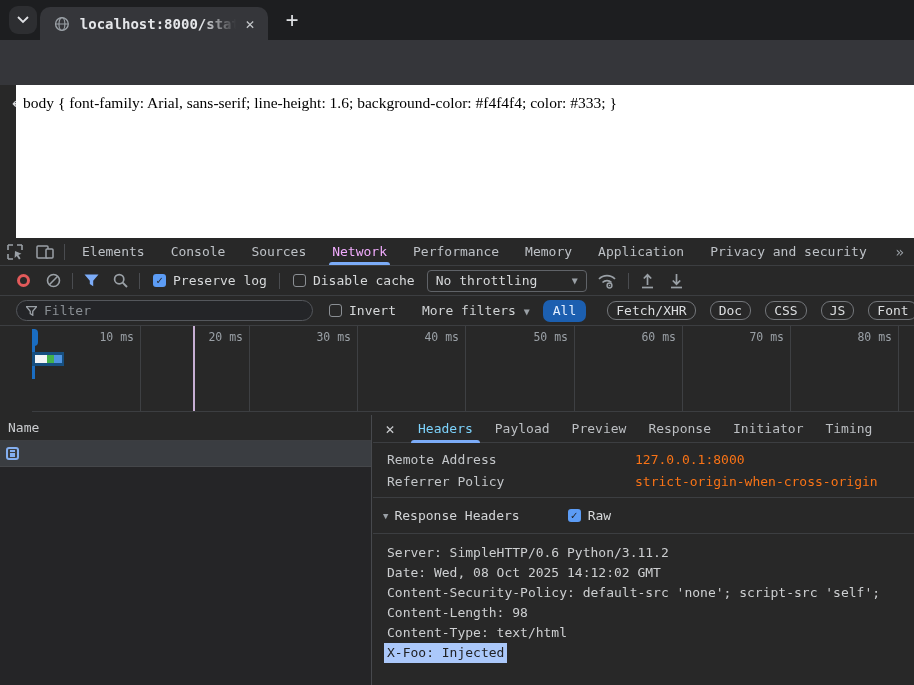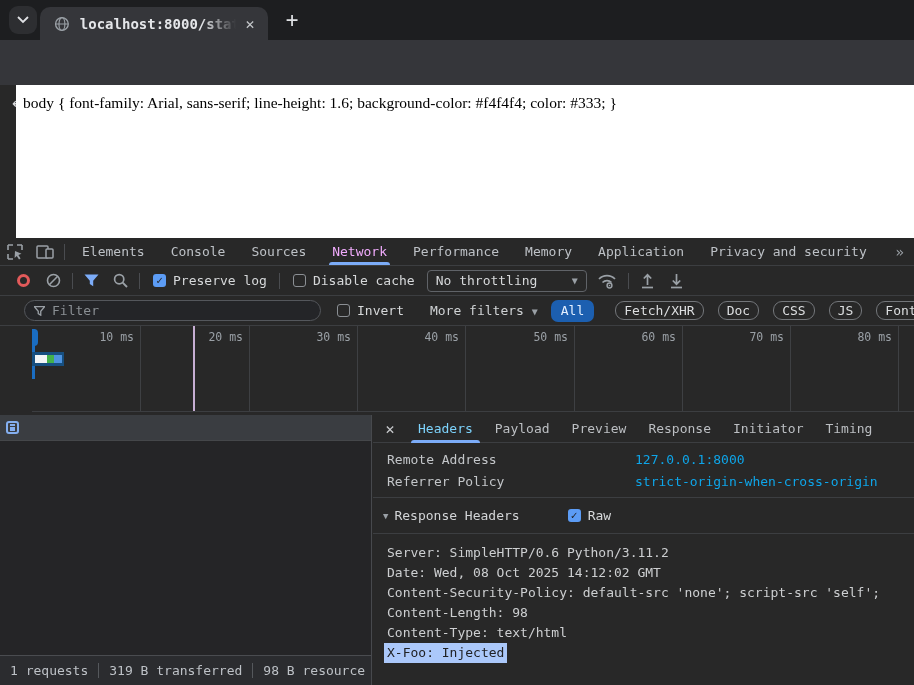--- a/index.html
+++ b/index.html
@@ -35,21 +35,21 @@
   .dt-toolbar { position:absolute; left:0; top:28px; width:914px; height:30px; display:flex; align-items:center; padding-left:8px; }
   .rec-dot { width:13px; height:13px; border-radius:50%; border:3.5px solid #e25a5a; margin:0 9px; }
   .tool-ic { margin:0 7px; display:flex; align-items:center; }
   .cb { width:13px; height:13px; border-radius:3px; margin:0 7px 0 9px; flex:none; }
   .cb.checked { background:#5c9cf5; color:#1f2023; font-size:11px; font-weight:bold; display:flex; align-items:center; justify-content:center; }
   .cb.un { border:1.5px solid #8b8f94; background:transparent; }
   .cb-label { color:#d6d8da; margin-right:8px; white-space:nowrap; }
   .throttle { margin-left:4px; height:22px; border:1px solid #606368; border-radius:4px; display:flex; align-items:center; padding:0 8px; color:#d6d8da; min-width:160px; }
   .throttle .chev { margin-left:auto; padding-left:26px; color:#9aa0a6; font-size:10px; }
 
-  .dt-filterrow { position:absolute; left:0; top:58px; width:914px; height:30px; display:flex; align-items:center; padding-left:24px; overflow:hidden; }
+  .dt-filterrow { position:absolute; left:0; top:58px; width:914px; height:30px; display:flex; align-items:center; padding-left:16px; overflow:hidden; }
   .filter-pill { width:297px; height:21px; border:1px solid #54575c; border-radius:11px; background:#242528; display:flex; align-items:center; padding:0 9px; flex:none; }
   .filter-pill input { background:transparent; border:none; outline:none; color:#d6d8da; font-family:inherit; font-size:13px; margin-left:7px; width:240px; }
   .filter-pill input::placeholder { color:#8a8f94; }
   .morefilters { color:#cfd2d4; margin:0 6px 0 10px; white-space:nowrap; }
   .morefilters .chev { color:#9aa0a6; font-size:10px; }
   .chip { border:1.5px solid #73767a; border-radius:9px; padding:1px 8px; margin:0 7px; color:#dcdee0; white-space:nowrap; flex:none; }
   .chip.active { border-color:transparent; background:#1c5fb0; color:#e3efff; border-radius:7px; padding:2.5px 9px; margin-right:6px; }
 
   .dt-overview { position:absolute; left:0; top:88px; width:914px; height:86px; border-bottom:1px solid #3c3e41; overflow:hidden;margin-left:32px; }
   .gridline { position:absolute; top:0; bottom:0; width:1px; background:#3e4043; }
@@ -75,21 +75,21 @@
   .statusbar::after { content:""; } 
 
   .dt-right { position:absolute; left:373px; top:177px; right:0; bottom:0; background:#282828; overflow:hidden; }
   .detail-tabs { height:28px; display:flex; align-items:center; border-bottom:1px solid #3c3e41; }
   .detail-close { width:34px; text-align:center; color:#c7c9cc; font-size:15px; }
   .detail-tab { padding:0 11px; height:28px; line-height:28px; color:#bcbfc3; position:relative; white-space:nowrap; }
   .detail-tab.active { color:#7dd3fc; }
   .detail-tab.active::after { content:""; position:absolute; left:4px; right:4px; bottom:0; height:3px; border-radius:3px 3px 0 0; background:#7cacf8; }
   .kv-row { position:relative; height:22px; line-height:22px; }
   .kv-label { position:absolute; left:14px; color:#c3c6c9; }
-  .kv-value { position:absolute; left:262px; color:#0ea5e9; }
+  .kv-value { position:absolute; left:262px; color:#f97316; }
   .hdr-divider { height:1px; background:#3c3e41; margin-top:4px; }
   .section-row { height:36px; display:flex; align-items:center; padding-left:10px; border-bottom:1px solid #3c3e41; }
   .tri { color:#9aa0a6; font-size:9px; margin-right:6px; }
   .section-title { color:#d3d5d7; }
   .raw-block { padding:9px 0 0 14px; line-height:20px; color:#cdcfd1; white-space:nowrap; }
   .hl-header { display:inline-block; background:#abc8fa; color:#202124; padding:0 3px; margin-left:-3px; }
 
   svg { display:block; }
 </style>
 </head>
@@ -256,35 +256,29 @@
       <div class="ov-knob"></div>
       <div class="ov-bar-wrap">
         <div class="ov-bar-white"></div>
         <div class="ov-bar-green"></div>
         <div class="ov-bar-blue"></div>
       </div>
       <div class="ov-event-line"></div>
     </div>
 
     <div class="dt-left">
+      <div class="tbl-header">Name</div>
       <div class="req-row">
         <div class="doc-icon">
             <i></i>
             <i></i>
             <i></i>
           </div>
       </div>
       <div class="fill"></div>
-      <div class="statusbar">
-        <span class="seg">1 requests</span>
-        <span class="sep"></span>
-        <span class="seg">319 B transferred</span>
-        <span class="sep"></span>
-        <span class="seg">98 B resource</span>
-      </div>
     </div>
 
     <div class="dt-right">
       <div class="detail-tabs">
         <div class="detail-close">✕</div>
         <div class="detail-tab active">Headers</div>
         <div class="detail-tab">Payload</div>
         <div class="detail-tab">Preview</div>
         <div class="detail-tab">Response</div>
         <div class="detail-tab">Initiator</div>

